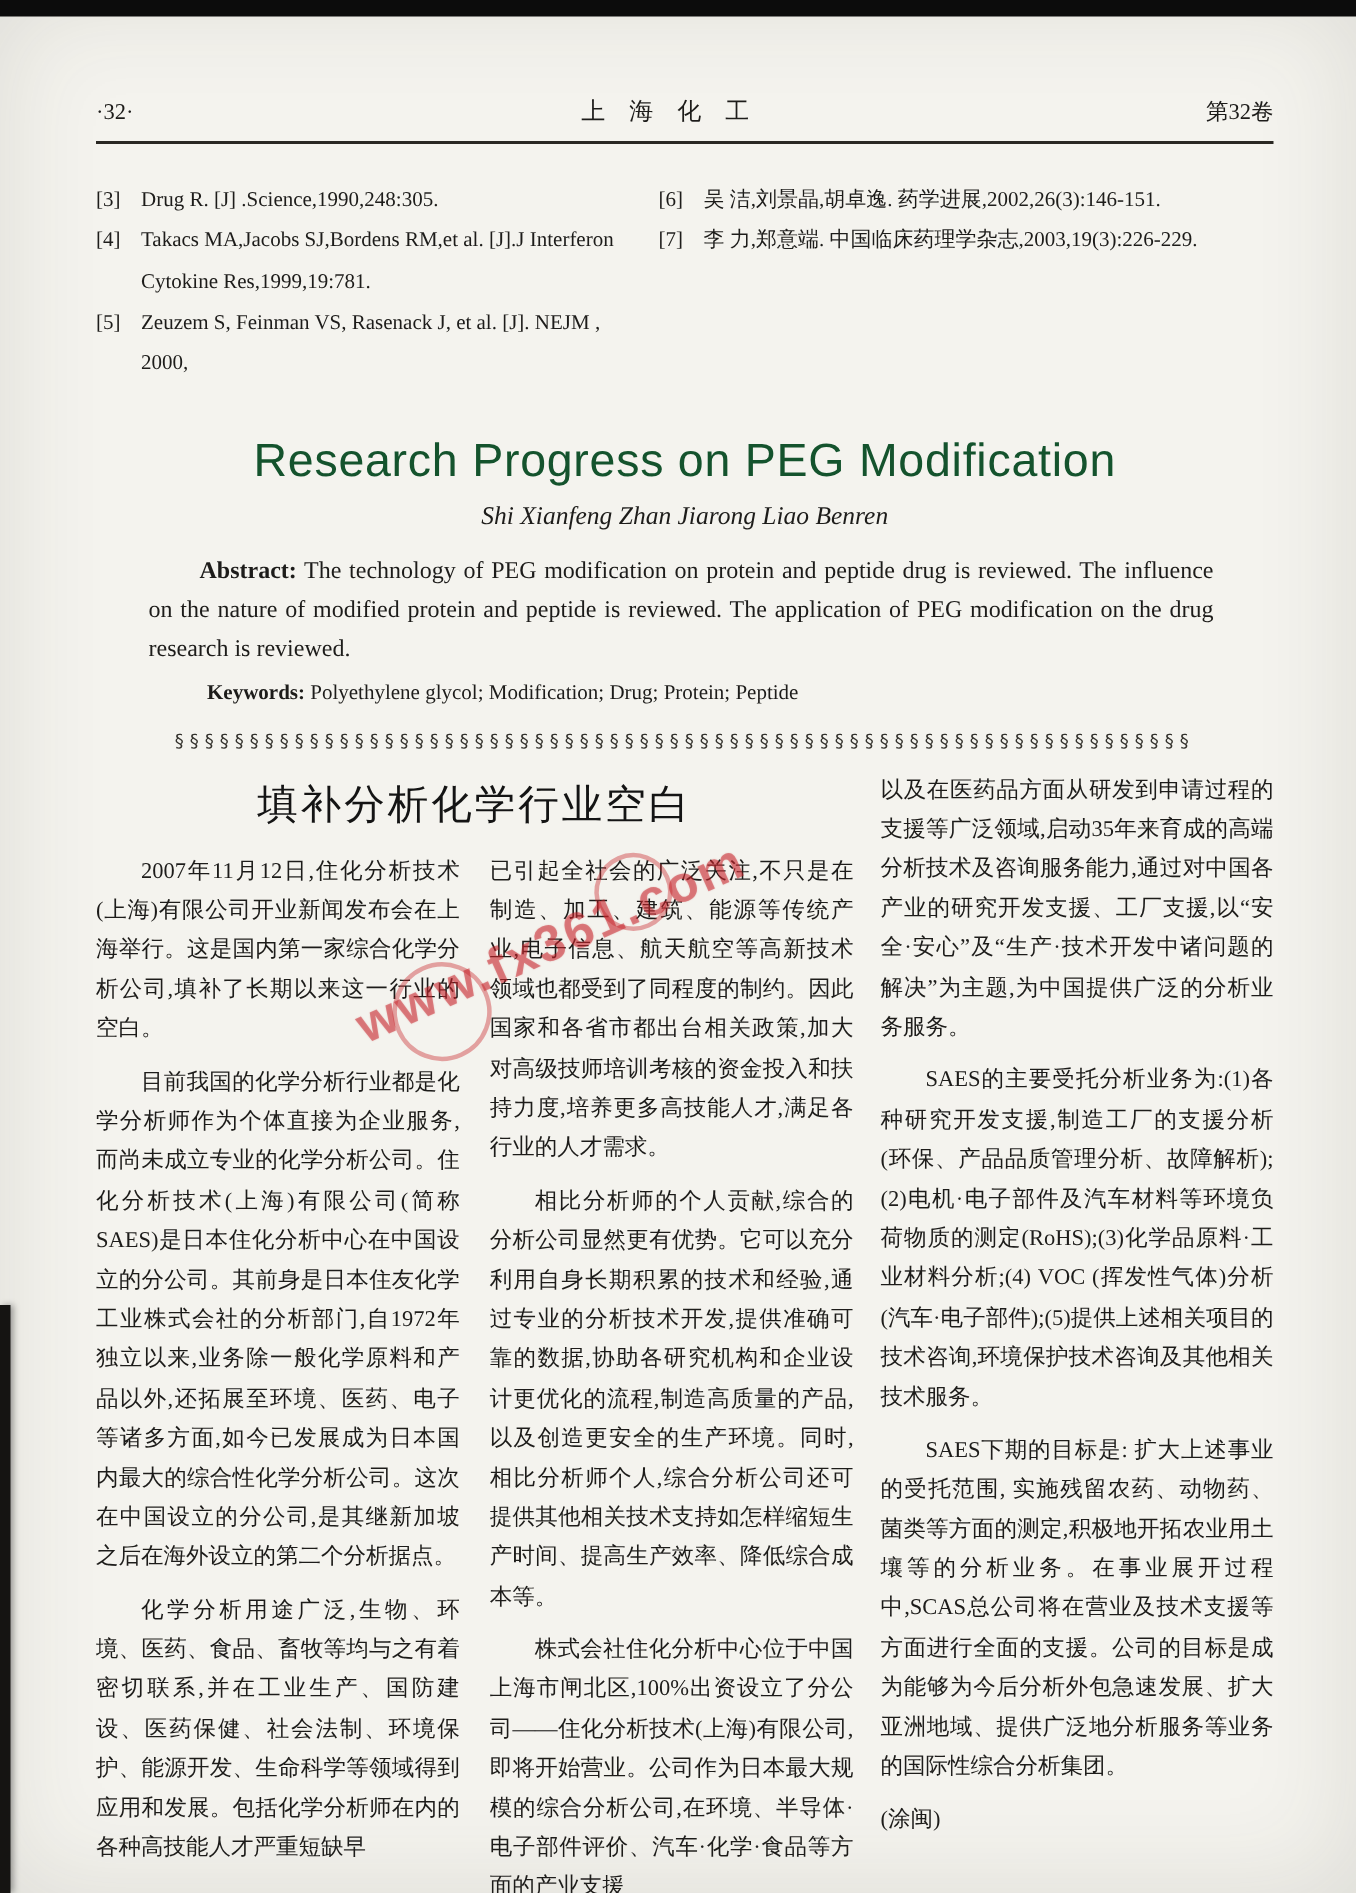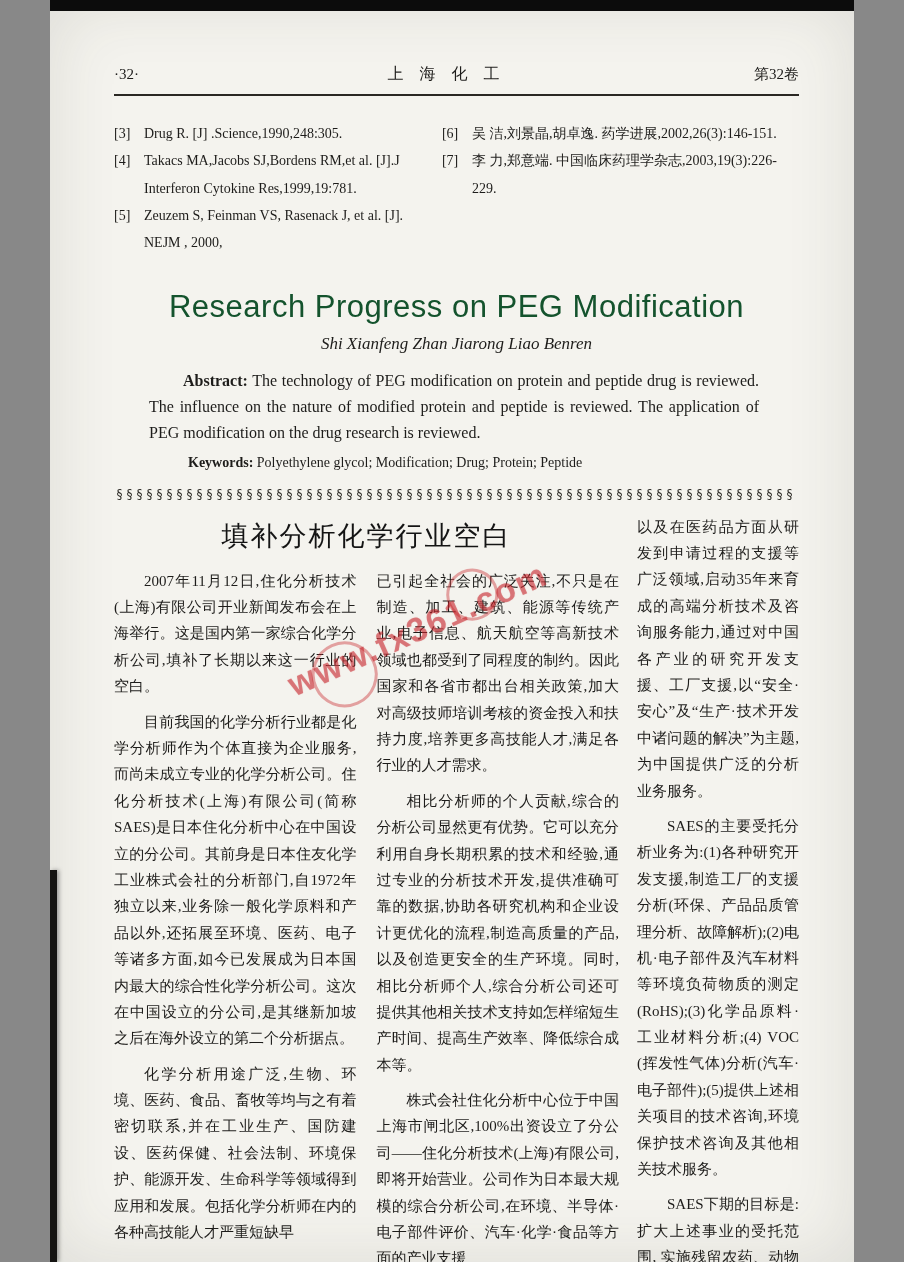--- a/index.html
+++ b/index.html
@@ -1,19 +1,19 @@
 <!DOCTYPE html>
 <html><head>
 <meta charset="utf-8">
 <style>
   * { margin: 0; padding: 0; box-sizing: border-box; }
   html, body { background: #888; }
   .page {
     position: relative;
-    width: 804px;
+    width: 904px;
     height: 1262px;
     margin: 0 auto;
     background: #f4f3ee;
     box-shadow: inset 0 0 70px rgba(60,55,40,0.12);
     overflow: hidden;
     font-family: "Liberation Serif", "DejaVu Serif", serif;
     color: #1d1c1a;
   }
   .scan-top {
     position: absolute; top: 0; left: 0; width: 100%; height: 11px;

